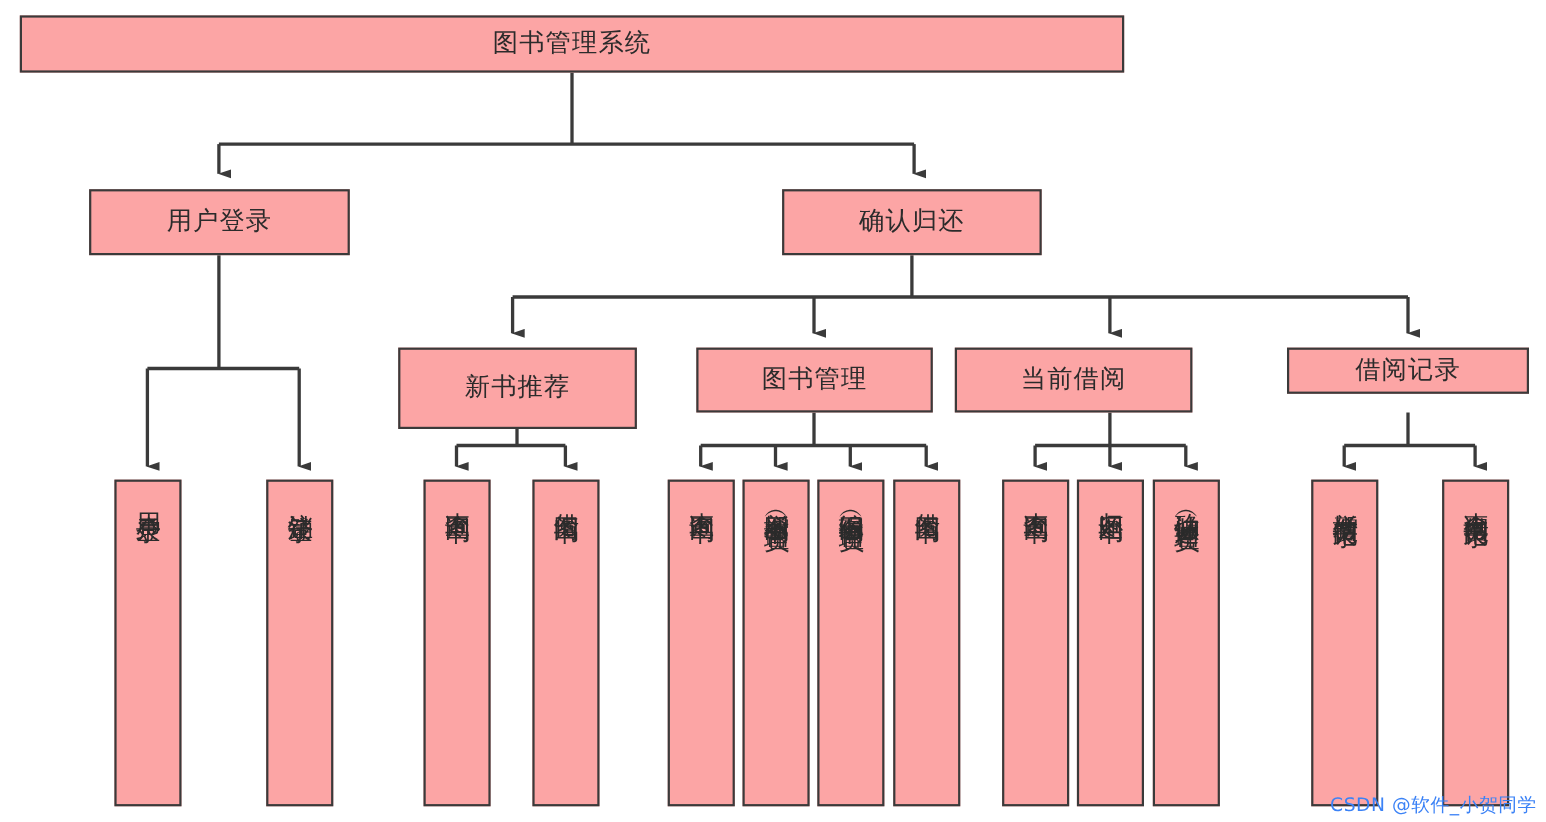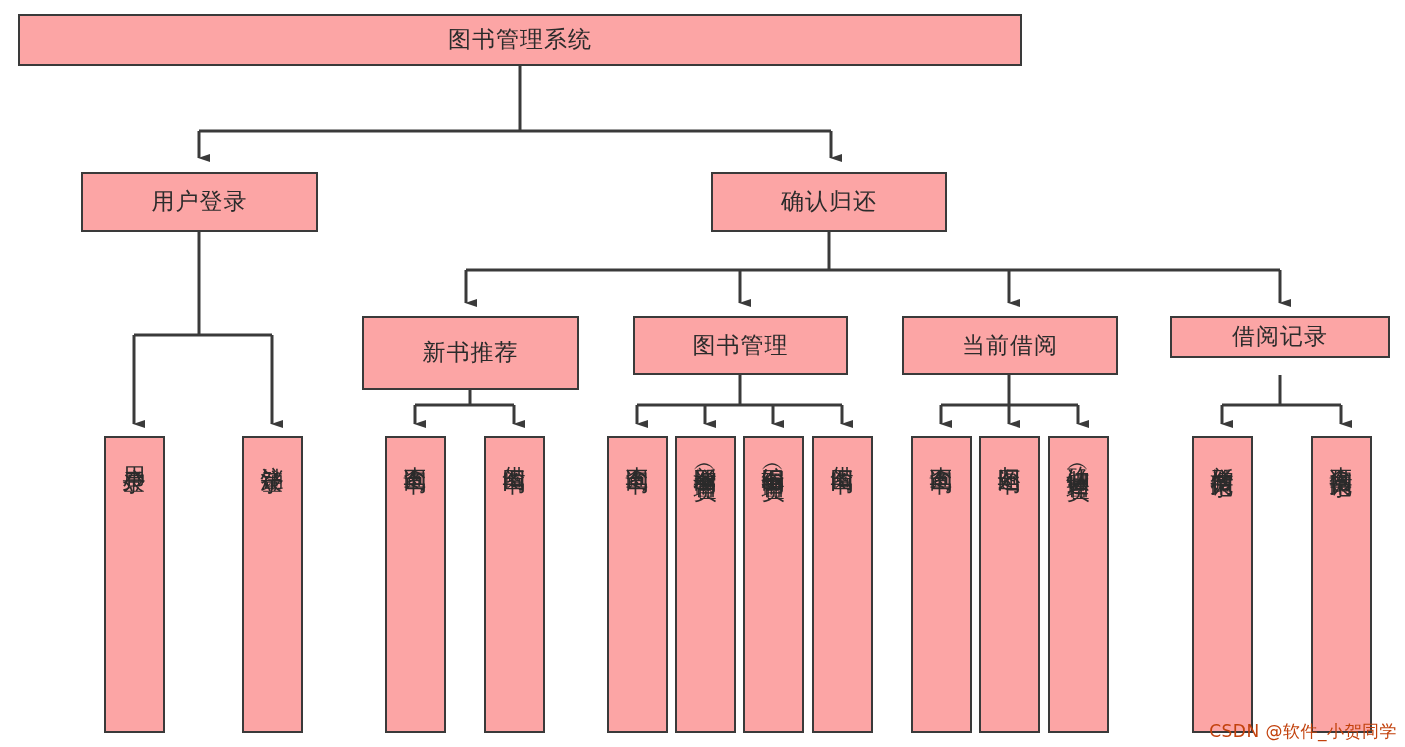--- a/index.html
+++ b/index.html
@@ -60,21 +60,21 @@
     font-size: 23px;
     line-height: 1.22;
     letter-spacing: 2px;
     white-space: nowrap;
   }
   .watermark {
     position: absolute;
     right: 8px;
     bottom: 4px;
     font-size: 17px;
-    color: #c2410c;
+    color: #3b82f6;
     letter-spacing: 0.5px;
     z-index: 5;
     white-space: nowrap;
   }
 </style>
 </head>
 <body>
 
 <div id="canvas">
 
@@ -141,21 +141,21 @@
   </div>
 
   <div class="node horiz" style="left:362px; top:316px; width:217px; height:74px;">
     <span class="label">新书推荐</span>
   </div>
 
   <div class="node horiz" style="left:633px; top:316px; width:215px; height:59px;">
     <span class="label">图书管理</span>
   </div>
 
-  <div class="node horiz" style="left:902px; top:316px; width:216px; height:59px;">
+  <div class="node horiz" style="left:868px; top:316px; width:216px; height:59px;">
     <span class="label">当前借阅</span>
   </div>
 
   <div class="node horiz" style="left:1170px; top:316px; width:220px; height:42px;font-family:Liberation Serif, serif;">
     <span class="label">借阅记录</span>
   </div>
 
   <div class="node vert" style="left:104px; top:436px; width:61px; height:297px;">
     <span class="label">用户登录</span>
   </div>

